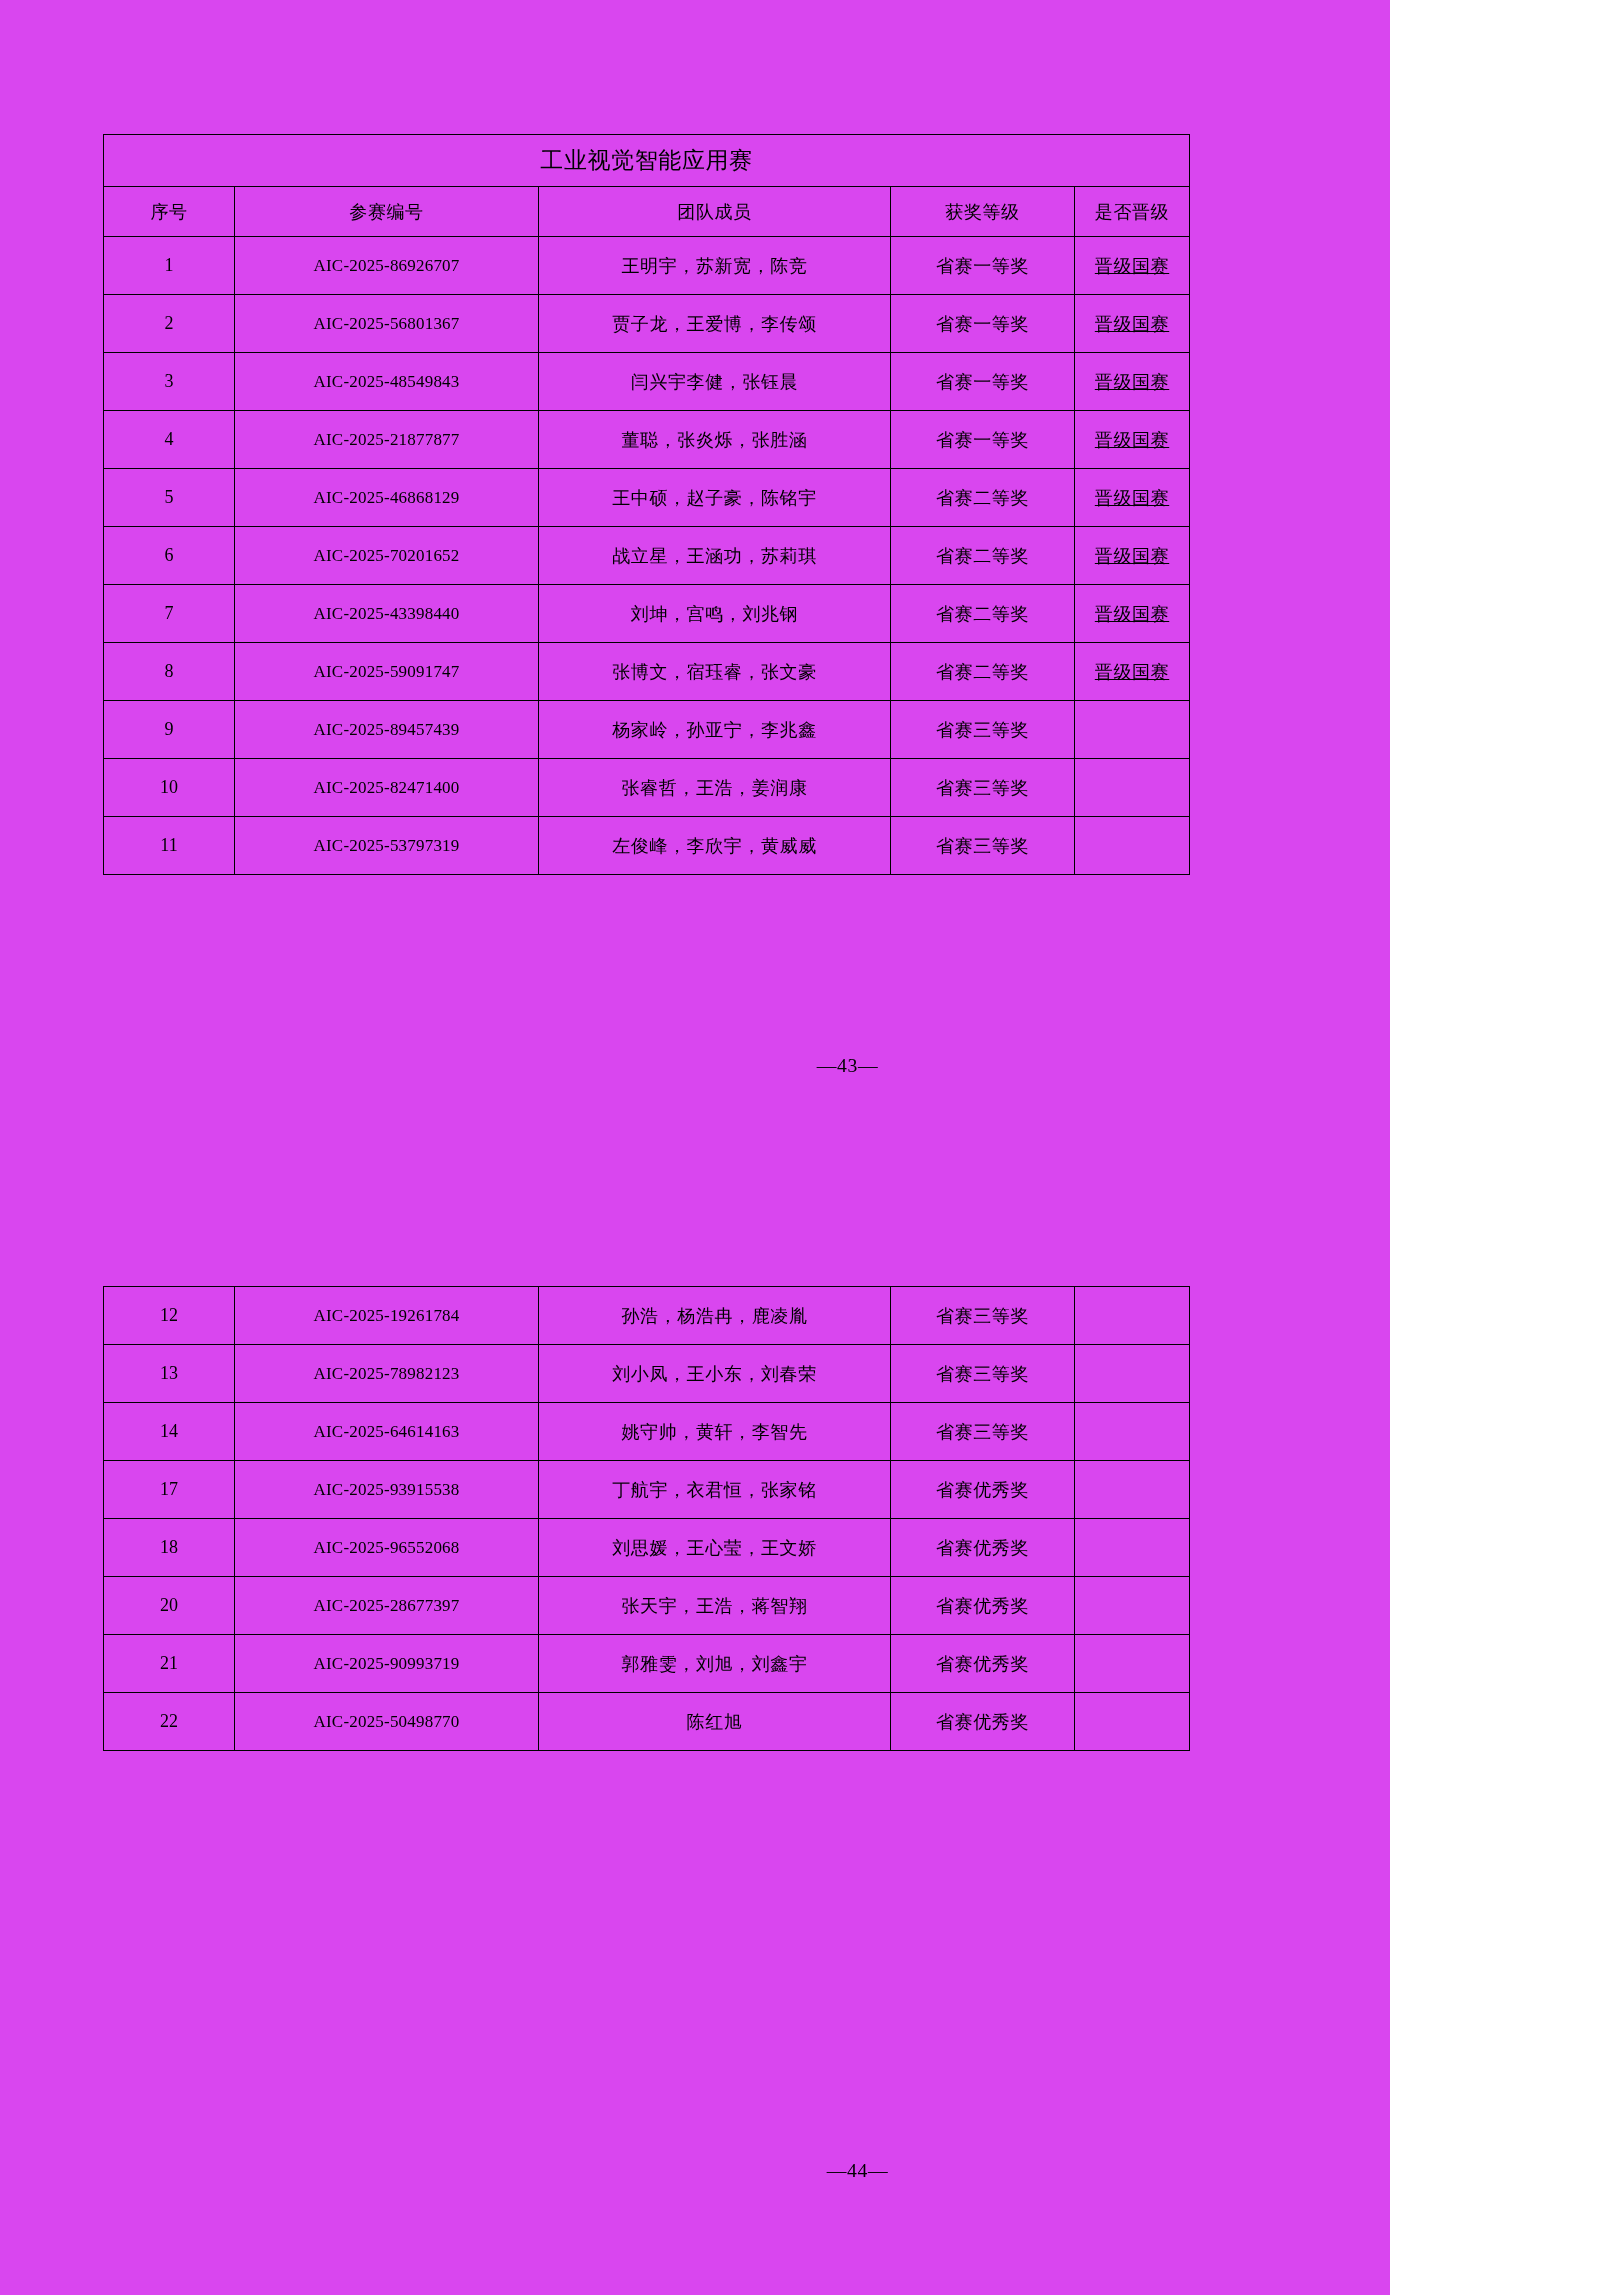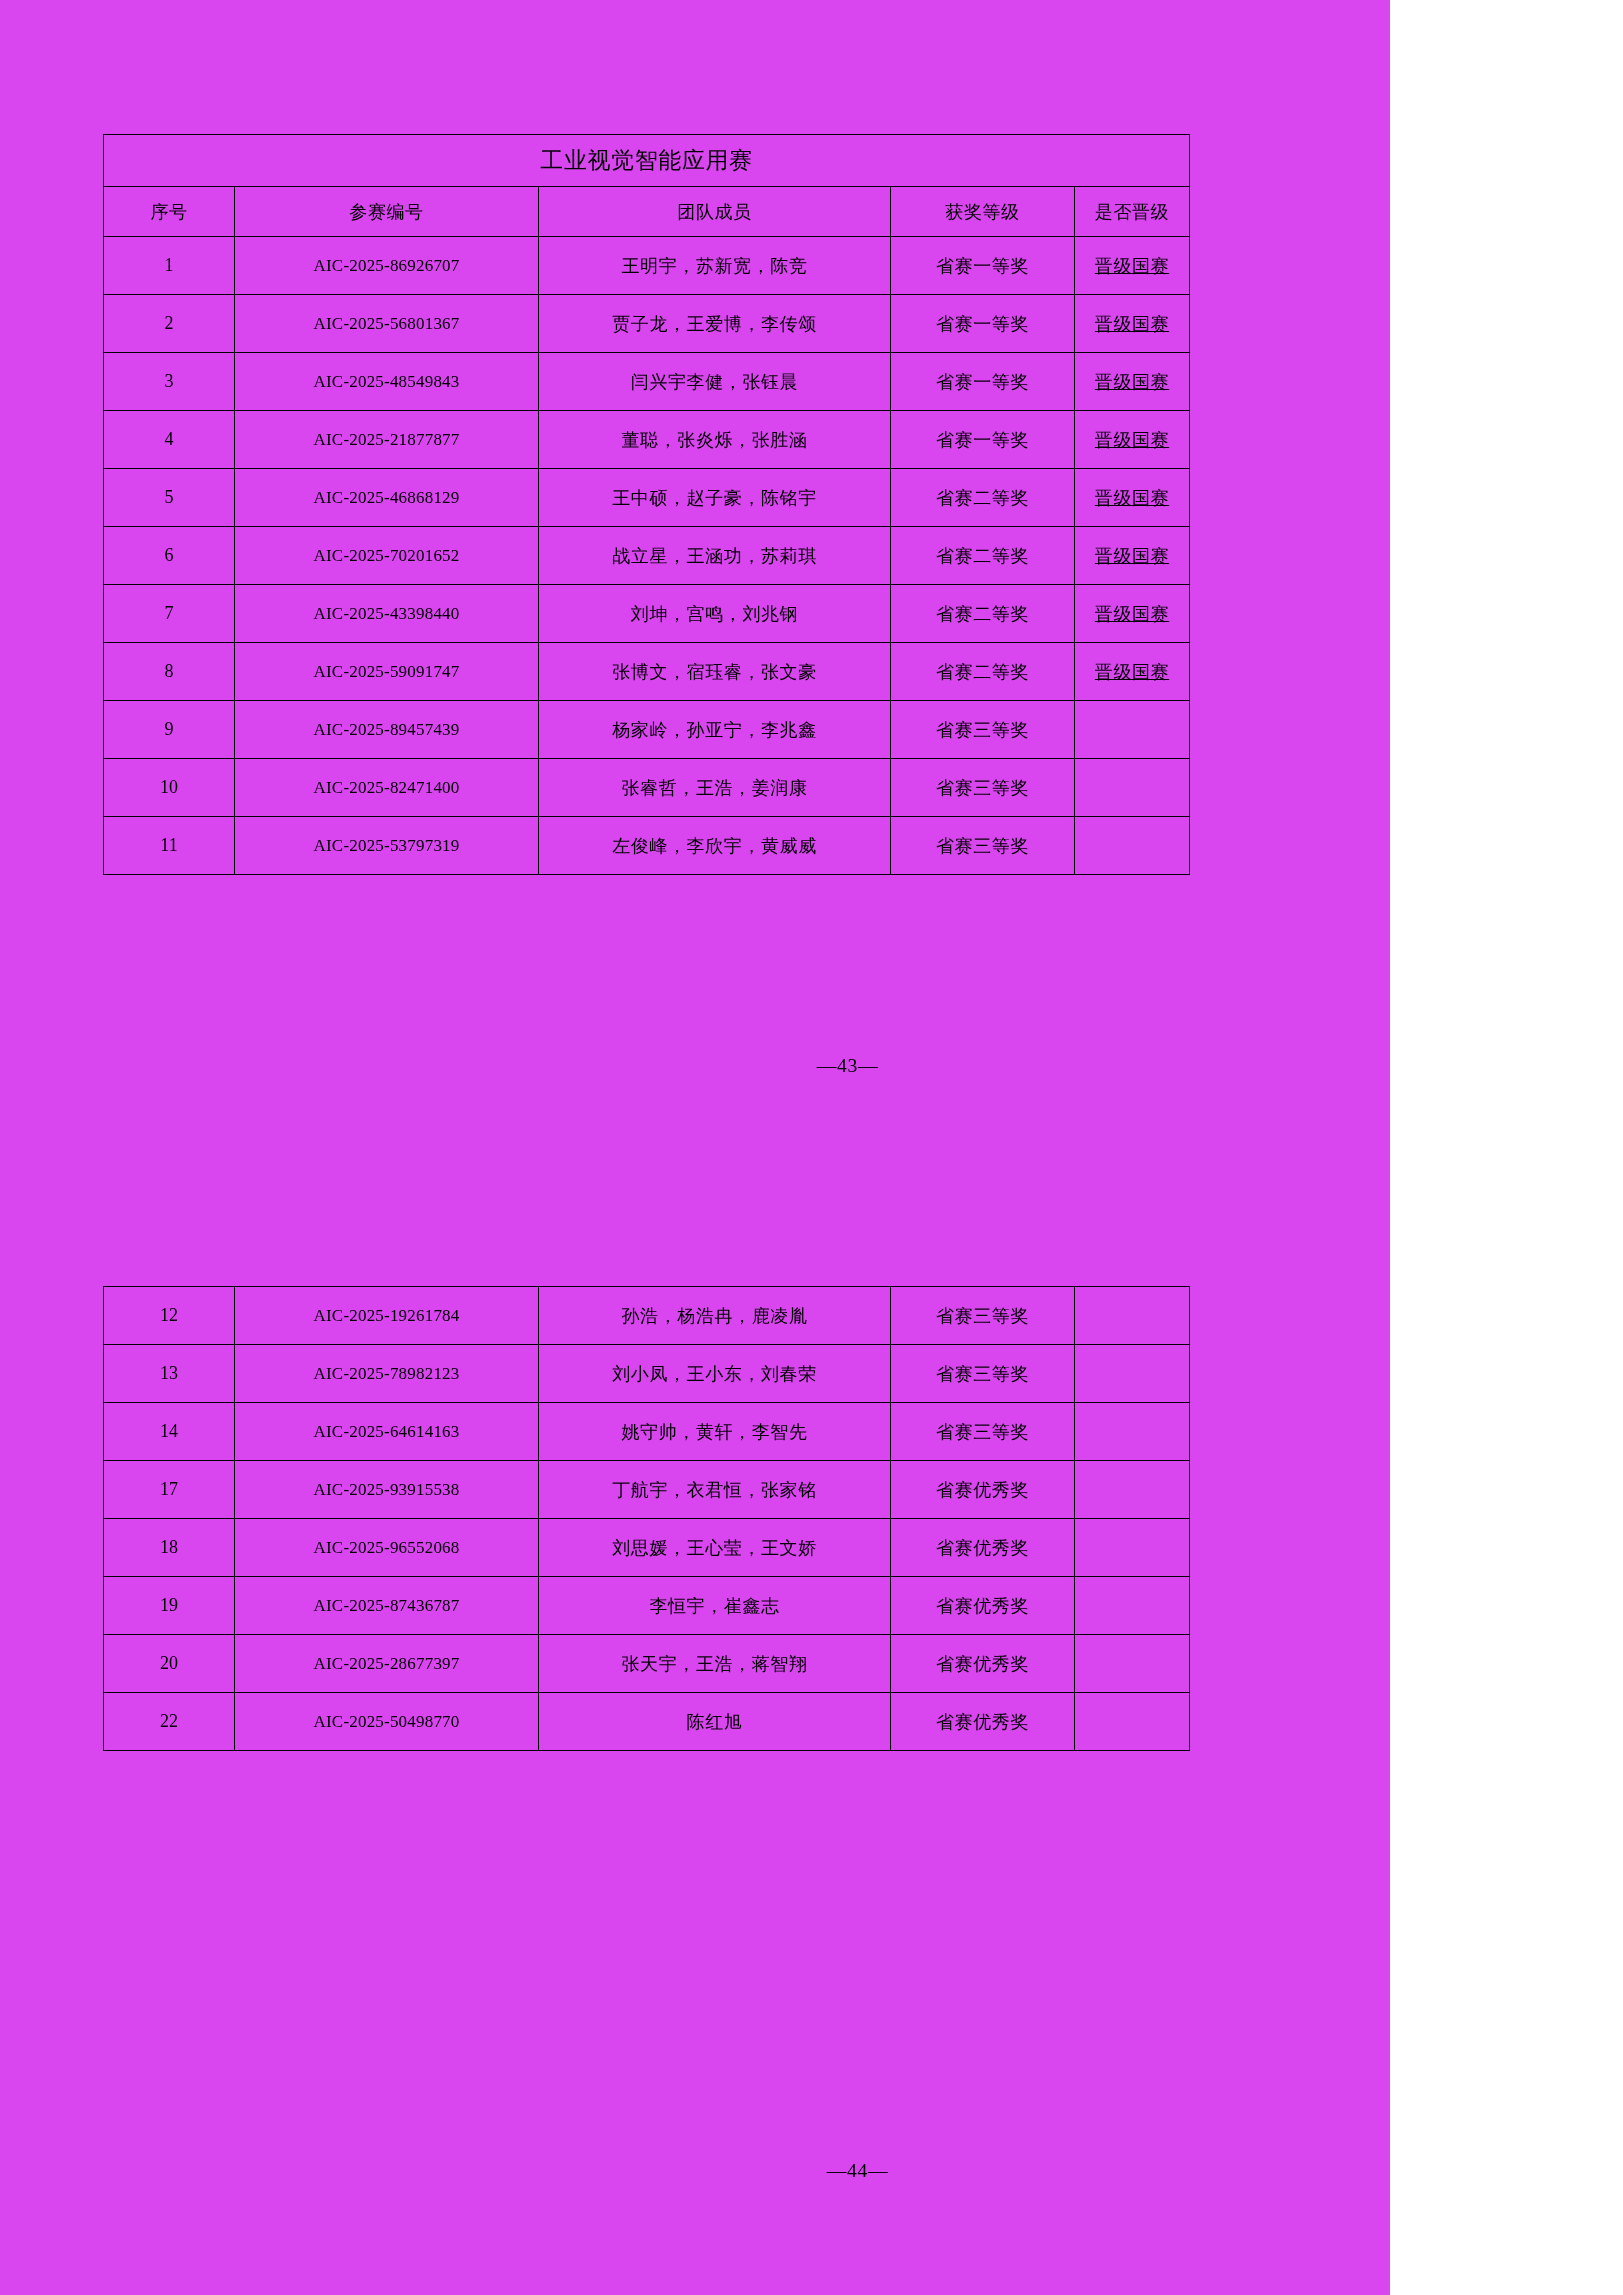--- a/index.html
+++ b/index.html
@@ -255,34 +255,34 @@
             <td class="cell-adv"></td>
           </tr>
           <tr class="body-row">
             <td class="cell-seq">18</td>
             <td class="cell-code">AIC-2025-96552068</td>
             <td class="cell-team">刘思媛，王心莹，王文娇</td>
             <td class="cell-award">省赛优秀奖</td>
             <td class="cell-adv"></td>
           </tr>
           <tr class="body-row">
-            <td class="cell-seq">19</td>
-            <td class="cell-code">AIC-2025-87436787</td>
-            <td class="cell-team">李恒宇，崔鑫志</td>
-            <td class="cell-award">省赛优秀奖</td>
-            <td class="cell-adv"></td>
-          </tr>
-          <tr class="body-row">
             <td class="cell-seq">20</td>
             <td class="cell-code">AIC-2025-28677397</td>
             <td class="cell-team">张天宇，王浩，蒋智翔</td>
             <td class="cell-award">省赛优秀奖</td>
             <td class="cell-adv"></td>
           </tr>
           <tr class="body-row">
+            <td class="cell-seq">21</td>
+            <td class="cell-code">AIC-2025-90993719</td>
+            <td class="cell-team">郭雅雯，刘旭，刘鑫宇</td>
+            <td class="cell-award">省赛优秀奖</td>
+            <td class="cell-adv"></td>
+          </tr>
+          <tr class="body-row">
             <td class="cell-seq">22</td>
             <td class="cell-code">AIC-2025-50498770</td>
             <td class="cell-team">陈红旭</td>
             <td class="cell-award">省赛优秀奖</td>
             <td class="cell-adv"></td>
           </tr>
         </tbody>
     </table>
   </div>
 

